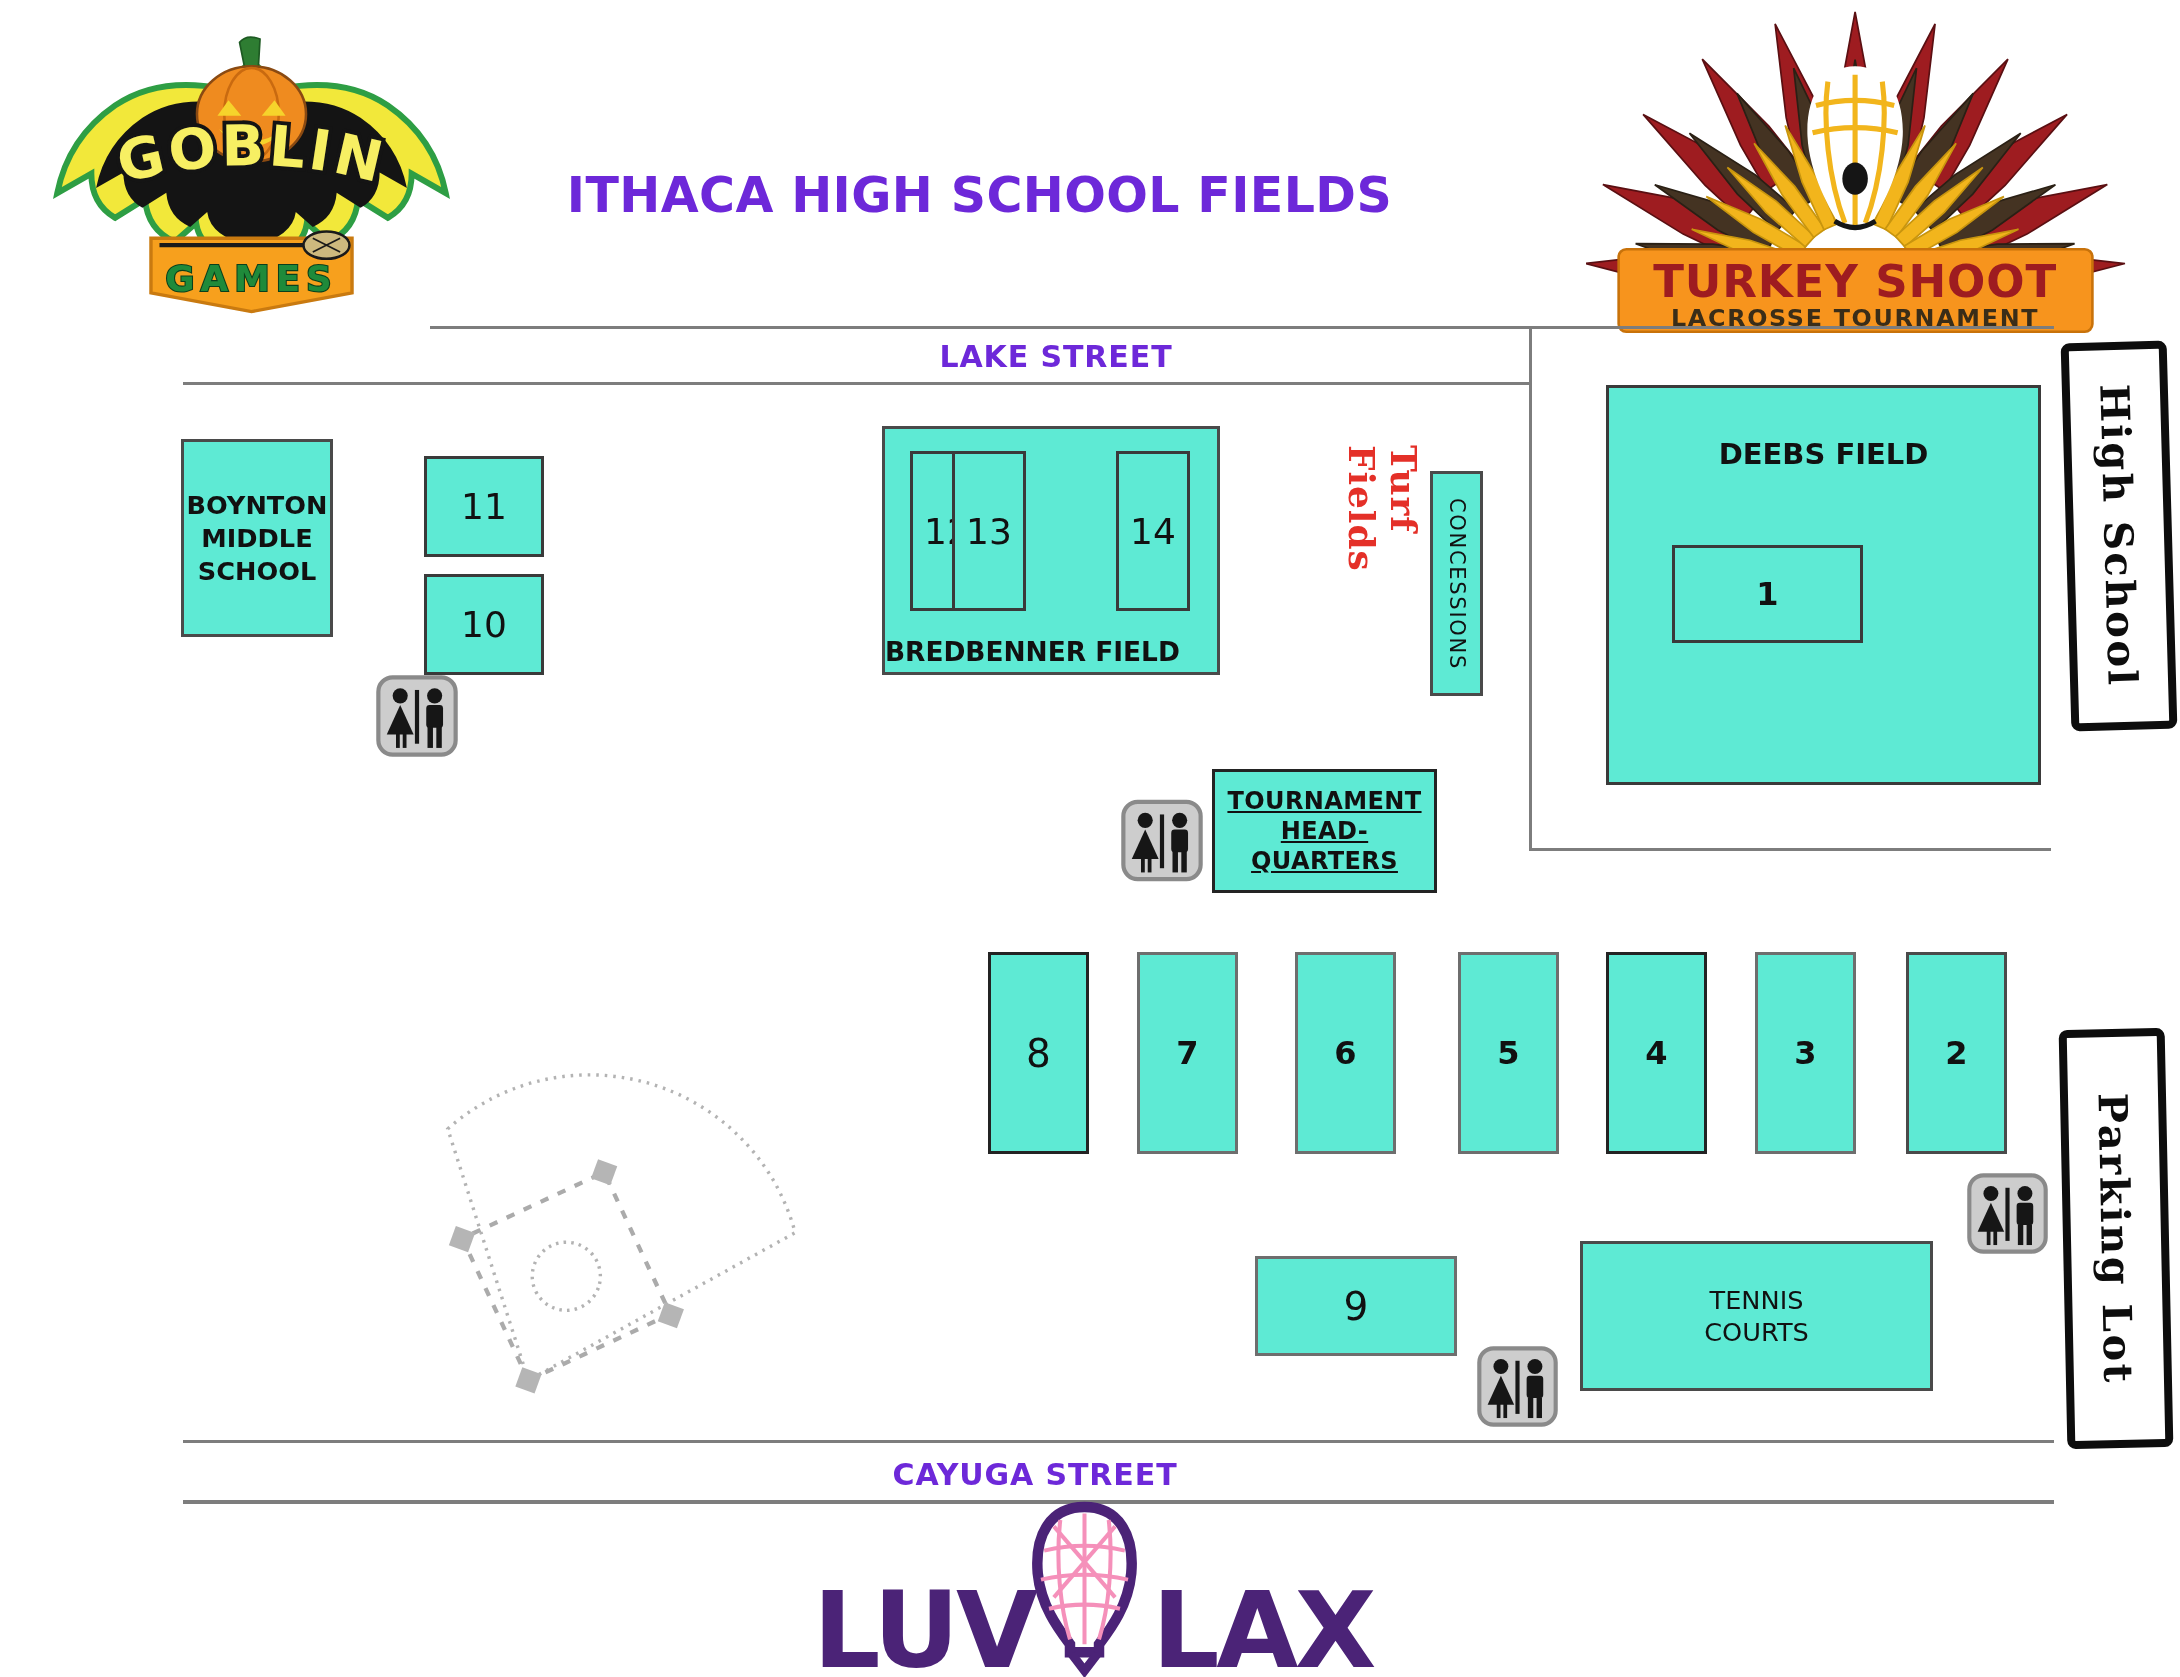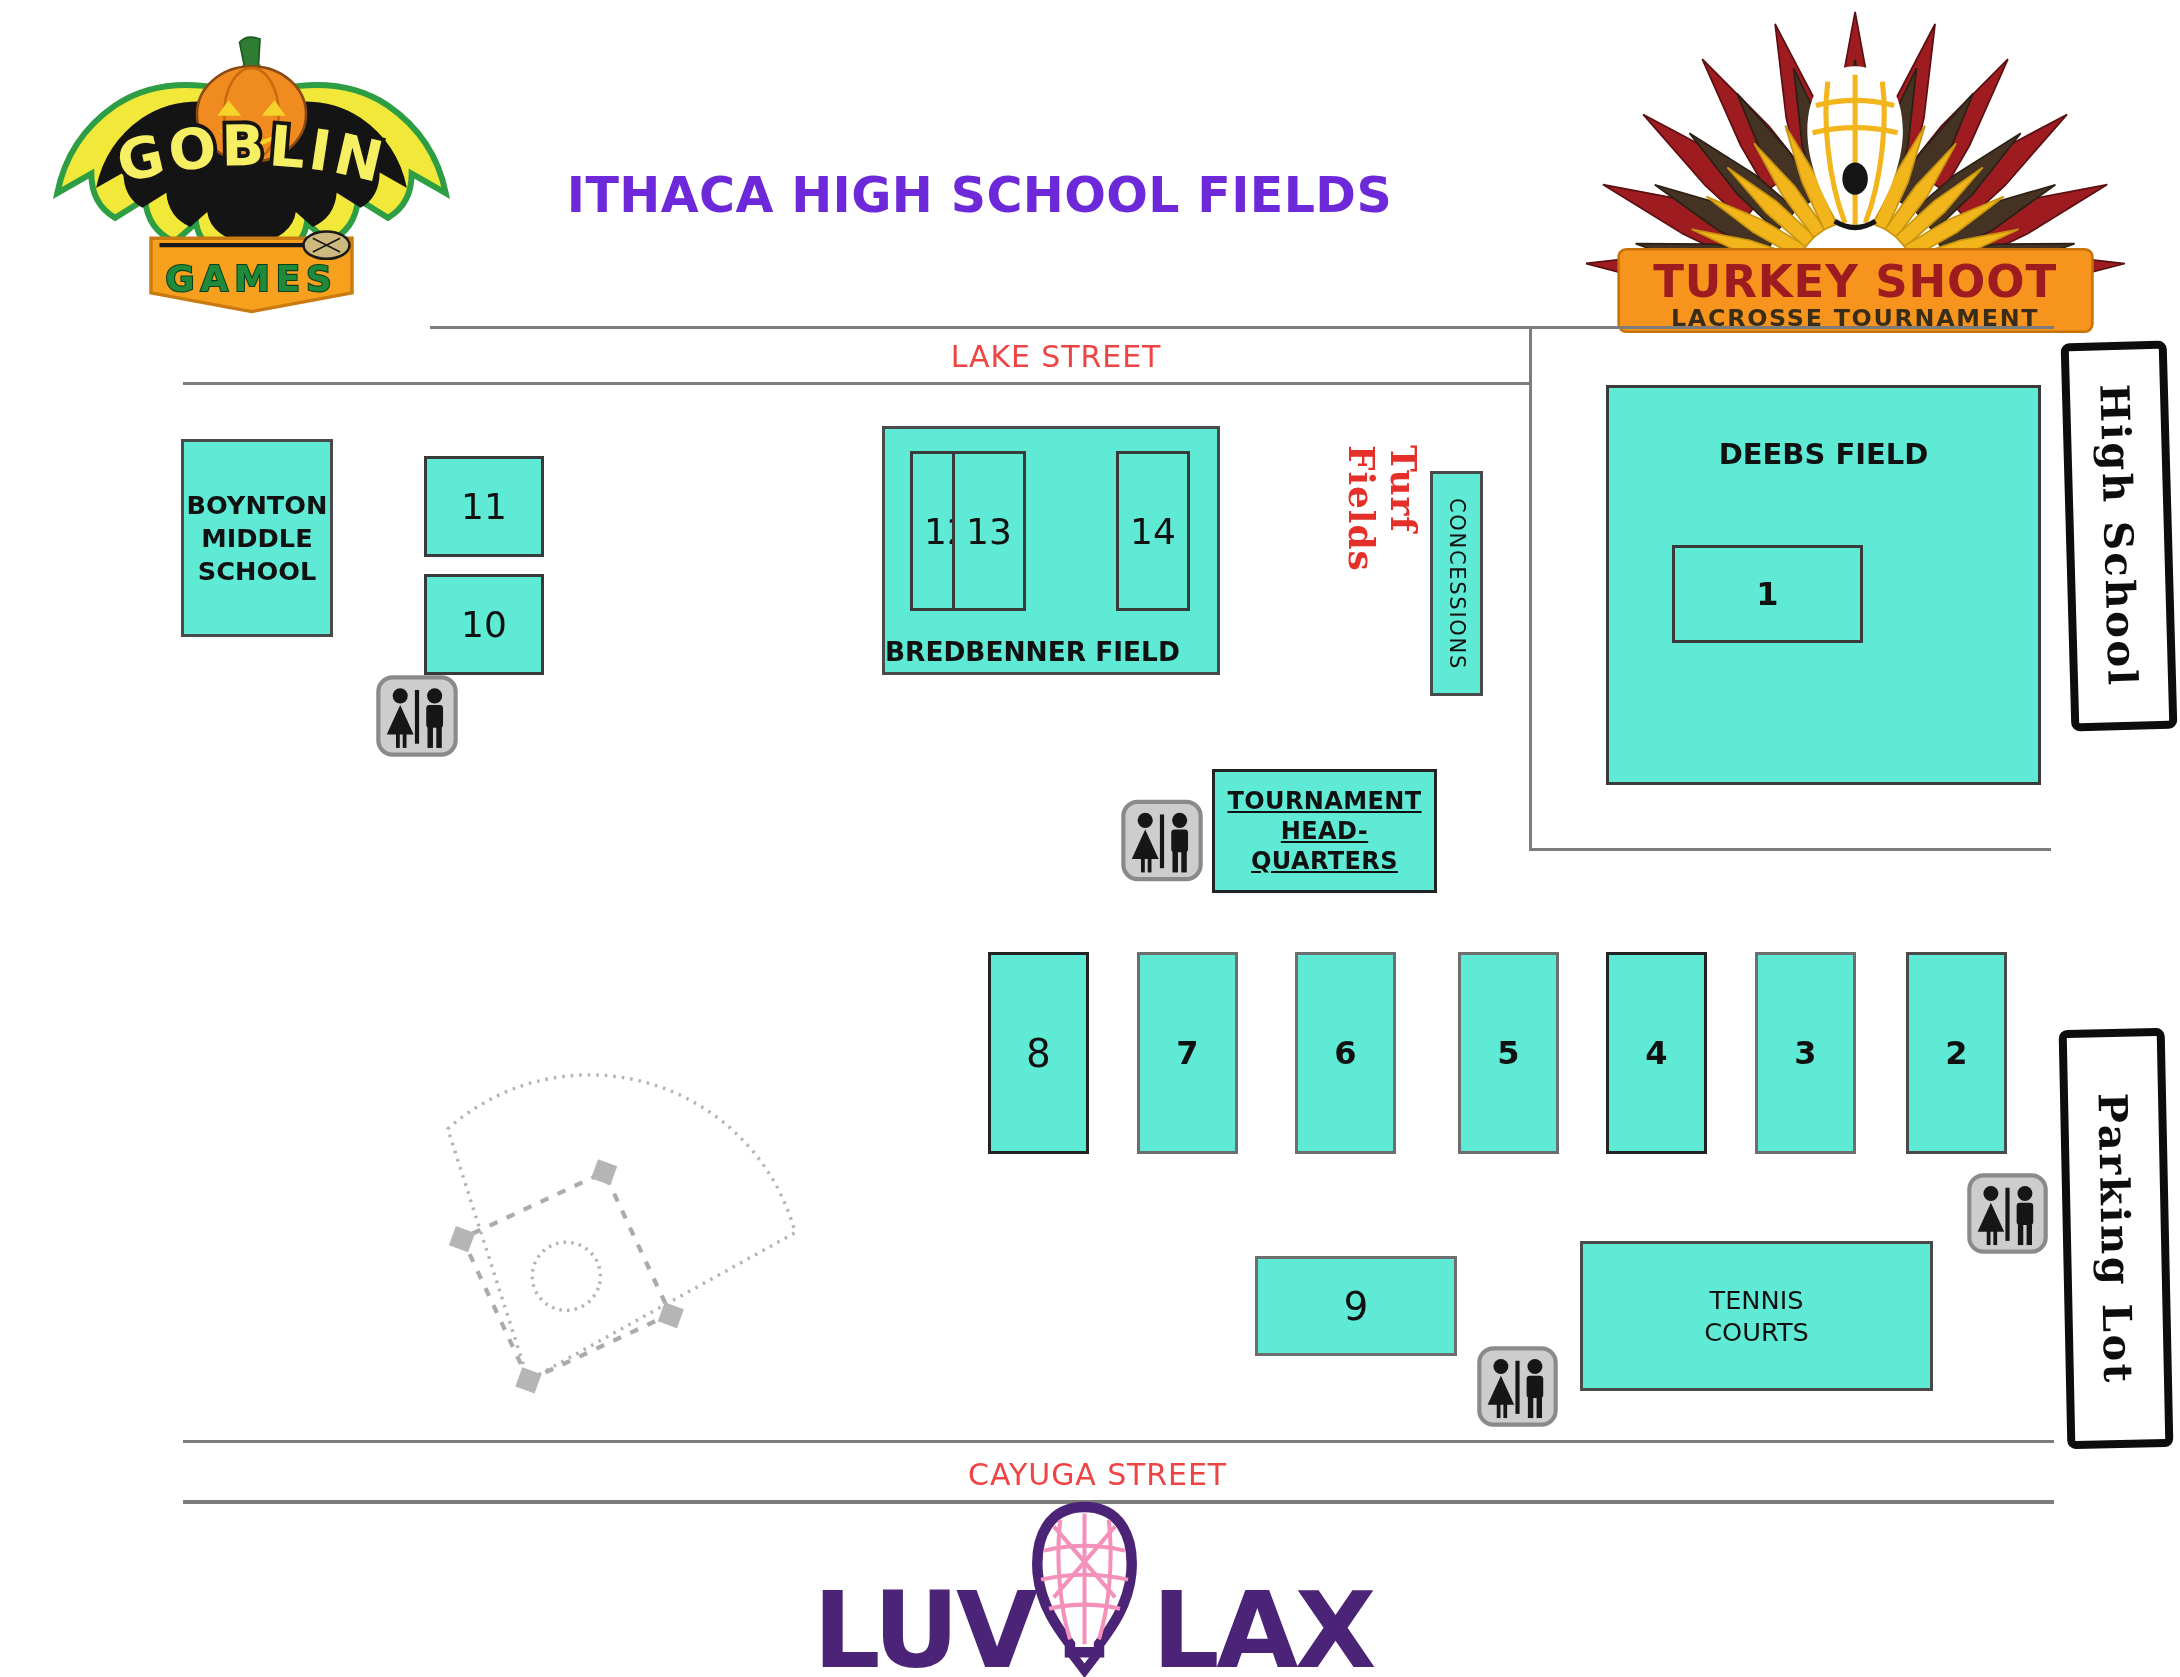--- a/index.html
+++ b/index.html
@@ -8,21 +8,21 @@
   .abs{position:absolute;}
   .hline,.vline{position:absolute;background:#7d7d7d;}
   .box{position:absolute;background:#5eead4;border:3.4px solid #4a4a4a;box-sizing:border-box;}
   .b-dark{border-color:#232323;}
   .b-gray{border-color:#6e6e6e;}
   .b-mid{border-color:#3a3a3a;}
   .num{display:flex;width:100%;height:100%;align-items:center;justify-content:center;
        font-size:36px;color:#111;}
   .num-light{font-size:39px;font-weight:400;}
   .num-bold{font-size:32px;font-weight:700;}
-  .street-label{position:absolute;text-align:center;font-size:30px;font-weight:400;letter-spacing:0.9px;color:#ef4444;}
+  .street-label{position:absolute;text-align:center;font-size:30px;font-weight:700;letter-spacing:0.9px;color:#6d28d9;}
   .centerflex{display:flex;flex-direction:column;align-items:center;justify-content:center;text-align:center;}
   .vtext{writing-mode:vertical-rl;text-orientation:mixed;}
   .signbox{position:absolute;background:#fff;border:8.5px solid #0d0d0d;border-radius:8.5px;box-sizing:border-box;
            display:flex;align-items:center;justify-content:center;}
   .signbox .vtext{font-family:"DejaVu Serif","Liberation Serif",serif;font-weight:700;font-size:40px;letter-spacing:2.6px;color:#0d0d0d;}
   #title{position:absolute;left:545px;top:167px;width:869px;text-align:center;
          font-size:49px;font-weight:800;letter-spacing:0.4px;color:#6d28d9;}
   #turf-label{position:absolute;left:1358px;top:445px;width:49px;height:175px;
               font-family:"DejaVu Serif","Liberation Serif",serif;font-weight:700;font-size:36px;
               color:#e43028;letter-spacing:0.9px;display:flex;align-items:center;justify-content:center;}
@@ -121,21 +121,21 @@
   </svg>
 
   <div class="hline" style="left:430px;top:326px;width:1624px;height:3.4px;"></div>
   <div class="hline" style="left:183px;top:382px;width:1348px;height:3.4px;"></div>
   <div class="vline" style="left:1529px;top:328px;width:3.4px;height:523px;"></div>
   <div class="hline" style="left:1529px;top:848px;width:522px;height:3.4px;"></div>
   <div class="hline" style="left:183px;top:1440px;width:1871px;height:2.6px;"></div>
   <div class="hline" style="left:183px;top:1500px;width:1871px;height:4.3px;"></div>
 
   <div class="street-label" style="left:894px;top:339px;width:324px;">LAKE STREET</div>
-  <div class="street-label" style="left:903px;top:1457px;width:324px;text-align:right;">CAYUGA STREET</div>
+  <div class="street-label" style="left:873px;top:1457px;width:324px;">CAYUGA STREET</div>
 
   <div class="box centerflex" style="left:181px;top:439px;width:152px;height:198px;">
     <div class="boy-line">BOYNTON</div>
     <div class="boy-line">MIDDLE</div>
     <div class="boy-line">SCHOOL</div>
   </div>
 
   <div class="box b-mid" style="left:424px;top:456px;width:120px;height:101px;">
     <div class="num">11</div>
   </div>

